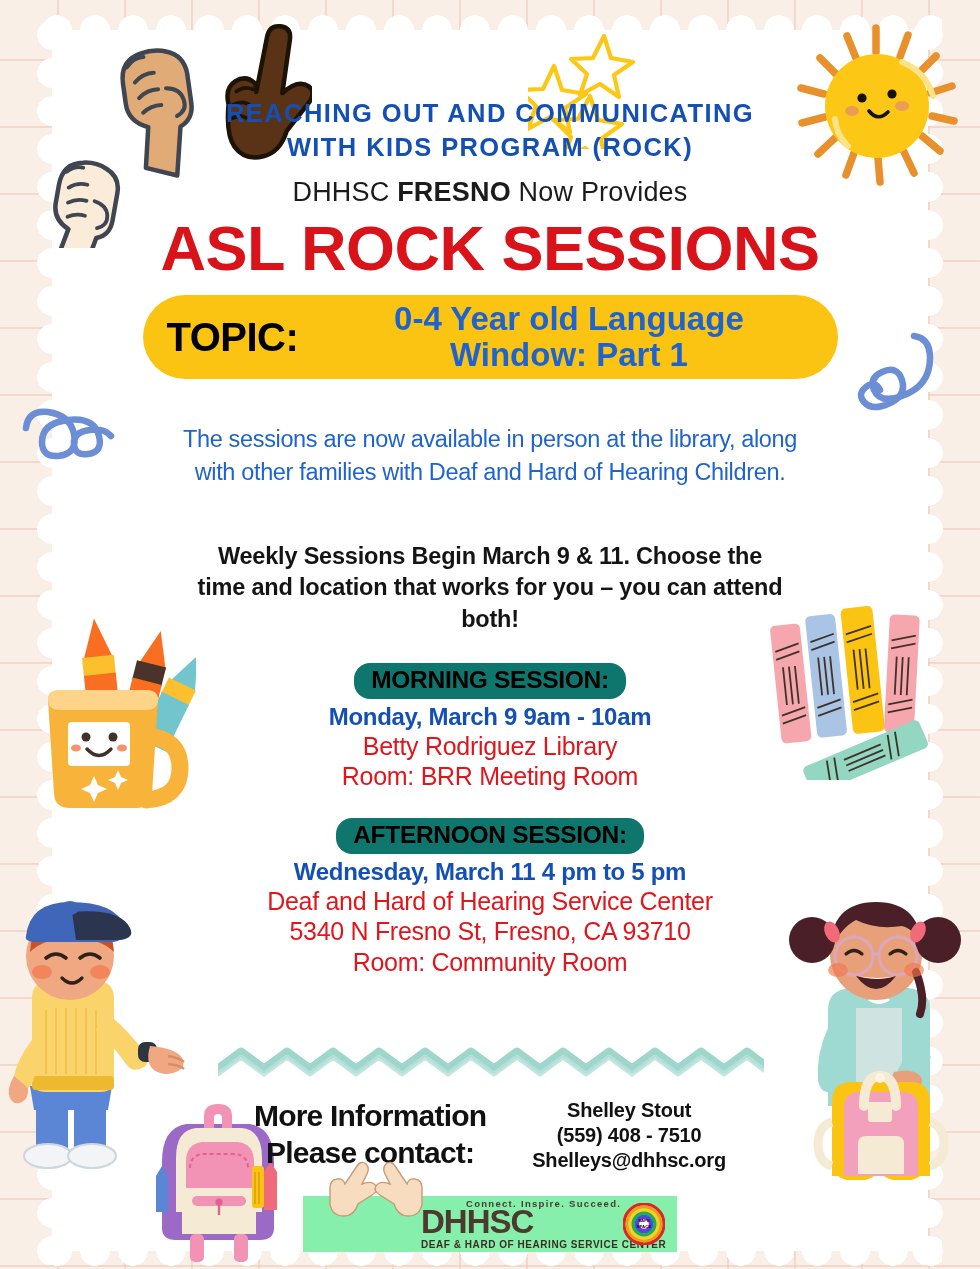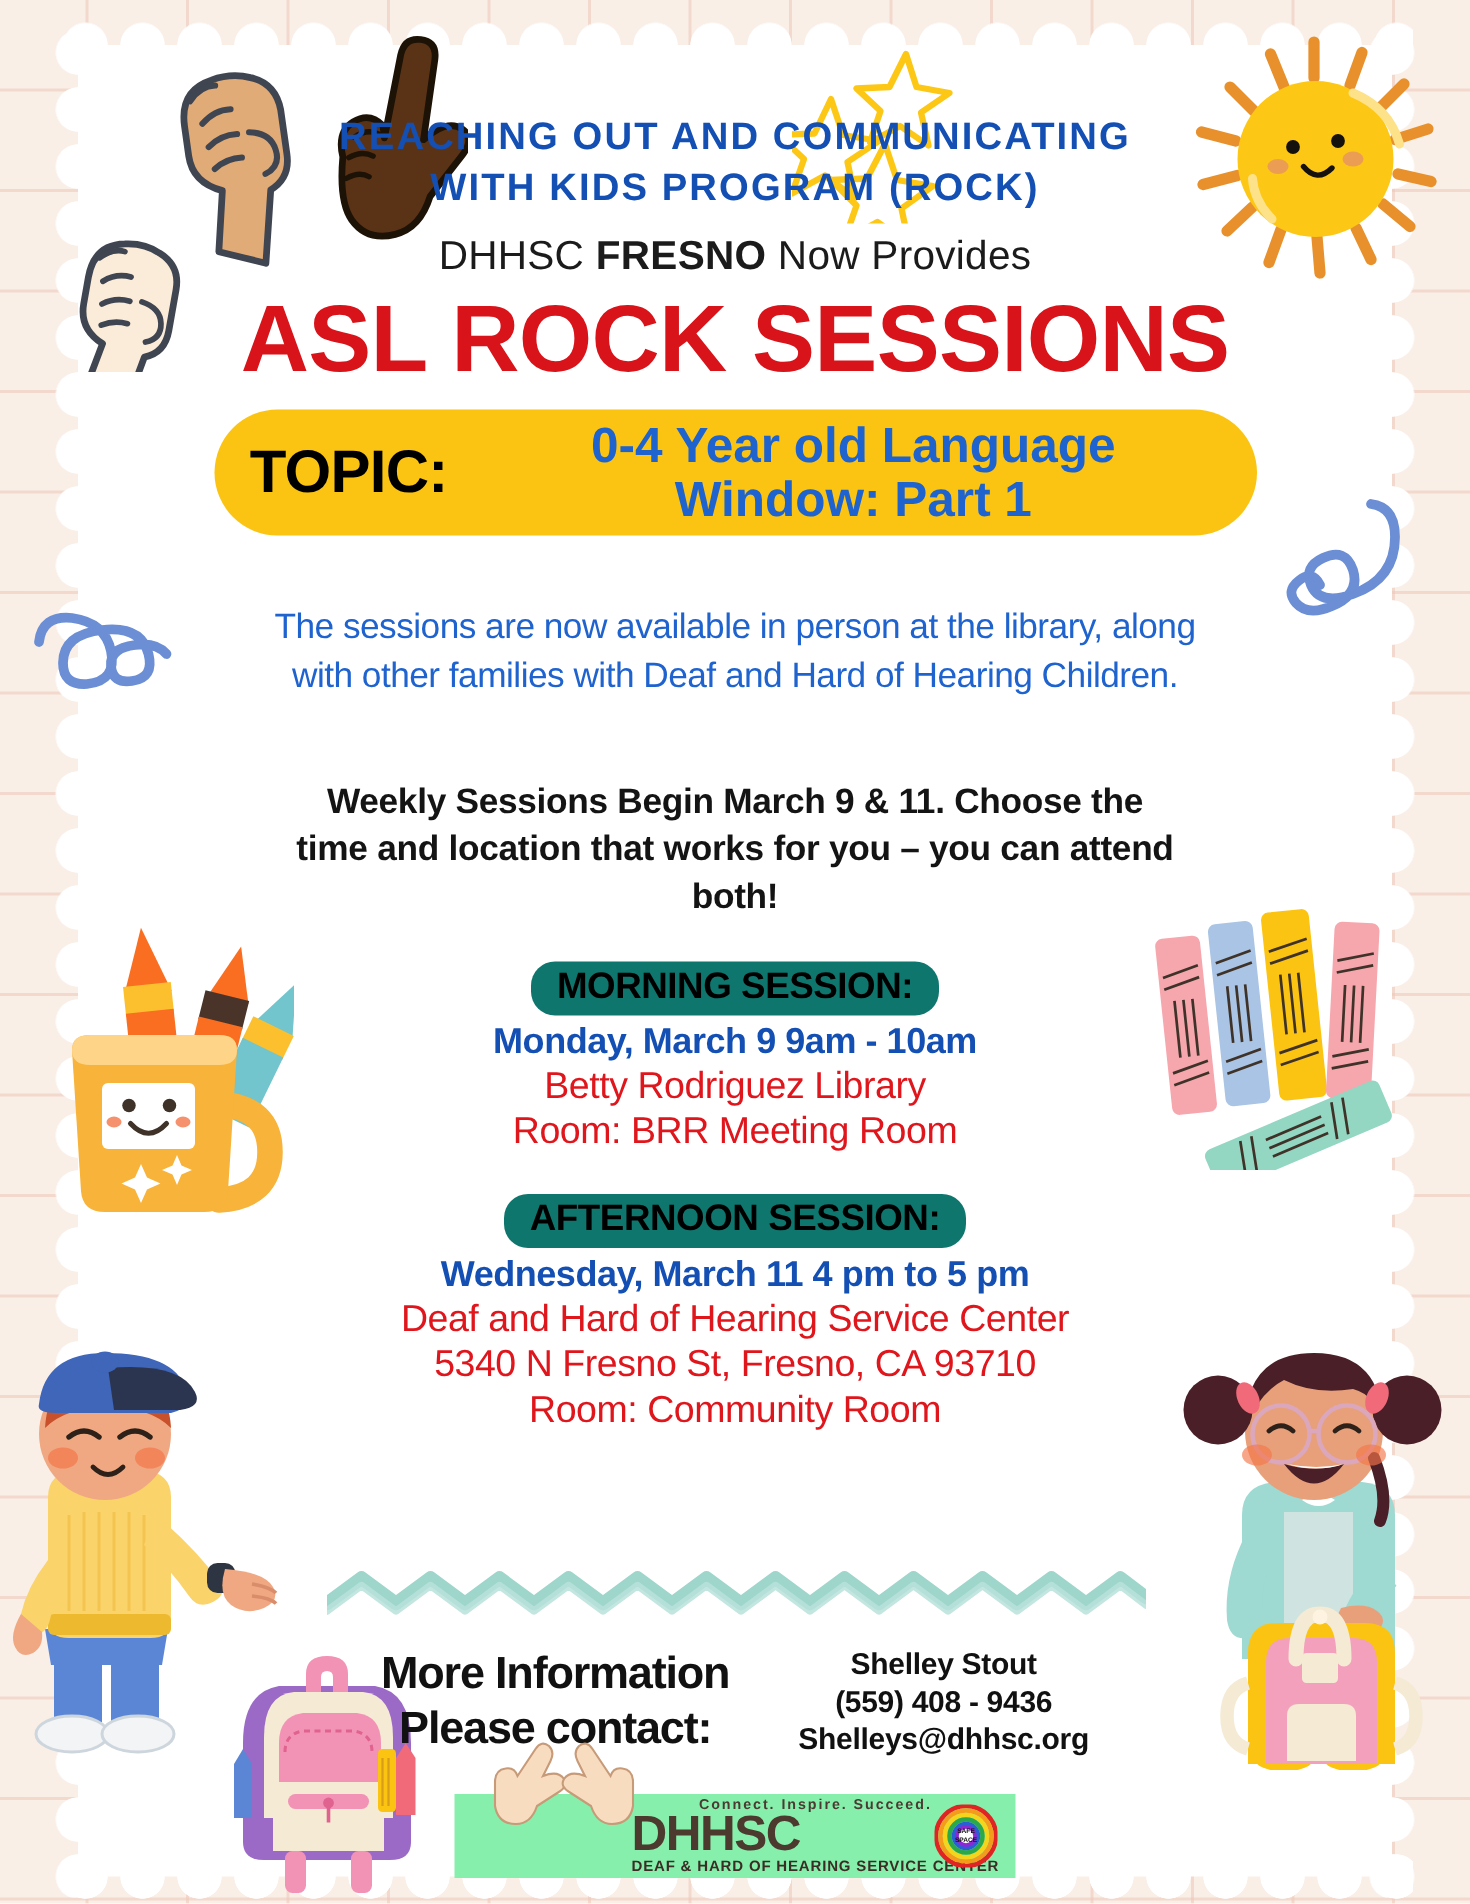--- a/index.html
+++ b/index.html
@@ -44,21 +44,21 @@
     background-repeat:repeat-y;
   }
   .scallop.left{ left:-15px; }
   .scallop.right{ right:-15px; }
 
   
   #content{
     position:absolute; inset:0;
     z-index:40;
     display:flex; flex-direction:column; align-items:center;
-    padding-top:75px;
+    padding-top:97px;
   }
 
   .kicker{
     color:#1450b4;
     font-weight:bold;
     font-size:25.5px;
     letter-spacing:1.4px;
     line-height:1.32;
     text-align:center;
   }
@@ -496,21 +496,21 @@
   <path d="M0 29 L23 12 L46 29 L69 12 L92 29 L115 12 L138 29 L161 12 L184 29 L207 12 L230 29 L253 12 L276 29 L299 12 L322 29 L345 12 L368 29 L391 12 L414 29 L437 12 L460 29 L483 12 L506 29 L529 12 L546 25" fill="none" stroke="#b9e2da" stroke-width="5" stroke-linecap="round" stroke-linejoin="round" opacity=".85"></path>
 </svg>
 
 <div id="contact">
   <div class="contact-label">
     <div>More Information</div>
     <div>Please contact:</div>
   </div>
   <div class="contact-info">
     <div>Shelley Stout</div>
-    <div>(559) 408 - 9436</div>
+    <div>(559) 408 - 7510</div>
     <div>Shelleys@dhhsc.org</div>
   </div>
 </div>
 
 <div id="logo-bar">
   <svg id="logo-hands" viewBox="0 0 126 66">
     <path d="M4 62 q26-34 58-40 q32 6 60 40z" fill="#4d3a2e" opacity=".0"></path>
     <g fill="#f7dcc0" stroke="#c79a78" stroke-width="1.4">
       <path d="M44 8 q4-6 9-2 q4 4 1 10 l-5 10 q10-4 14 2 q3 5-4 9 l-14 9 q-4 12-14 12 q-12 0-14-12 l0-16 q0-8 7-9 q6-1 8 5 z"></path>
       <path d="M82 8 q-4-6-9-2 q-4 4-1 10 l5 10 q-10-4-14 2 q-3 5 4 9 l14 9 q4 12 14 12 q12 0 14-12 l0-16 q0-8-7-9 q-6-1-8 5 z"></path>

